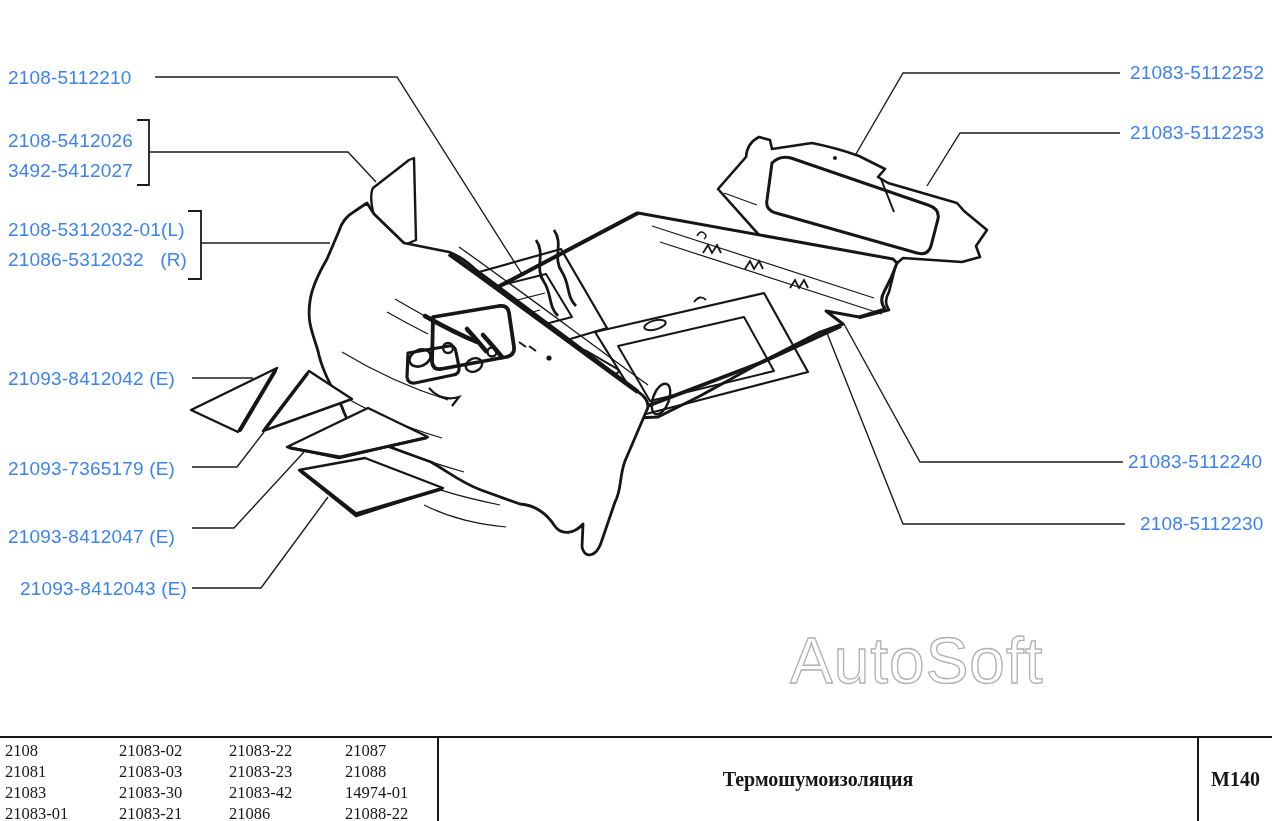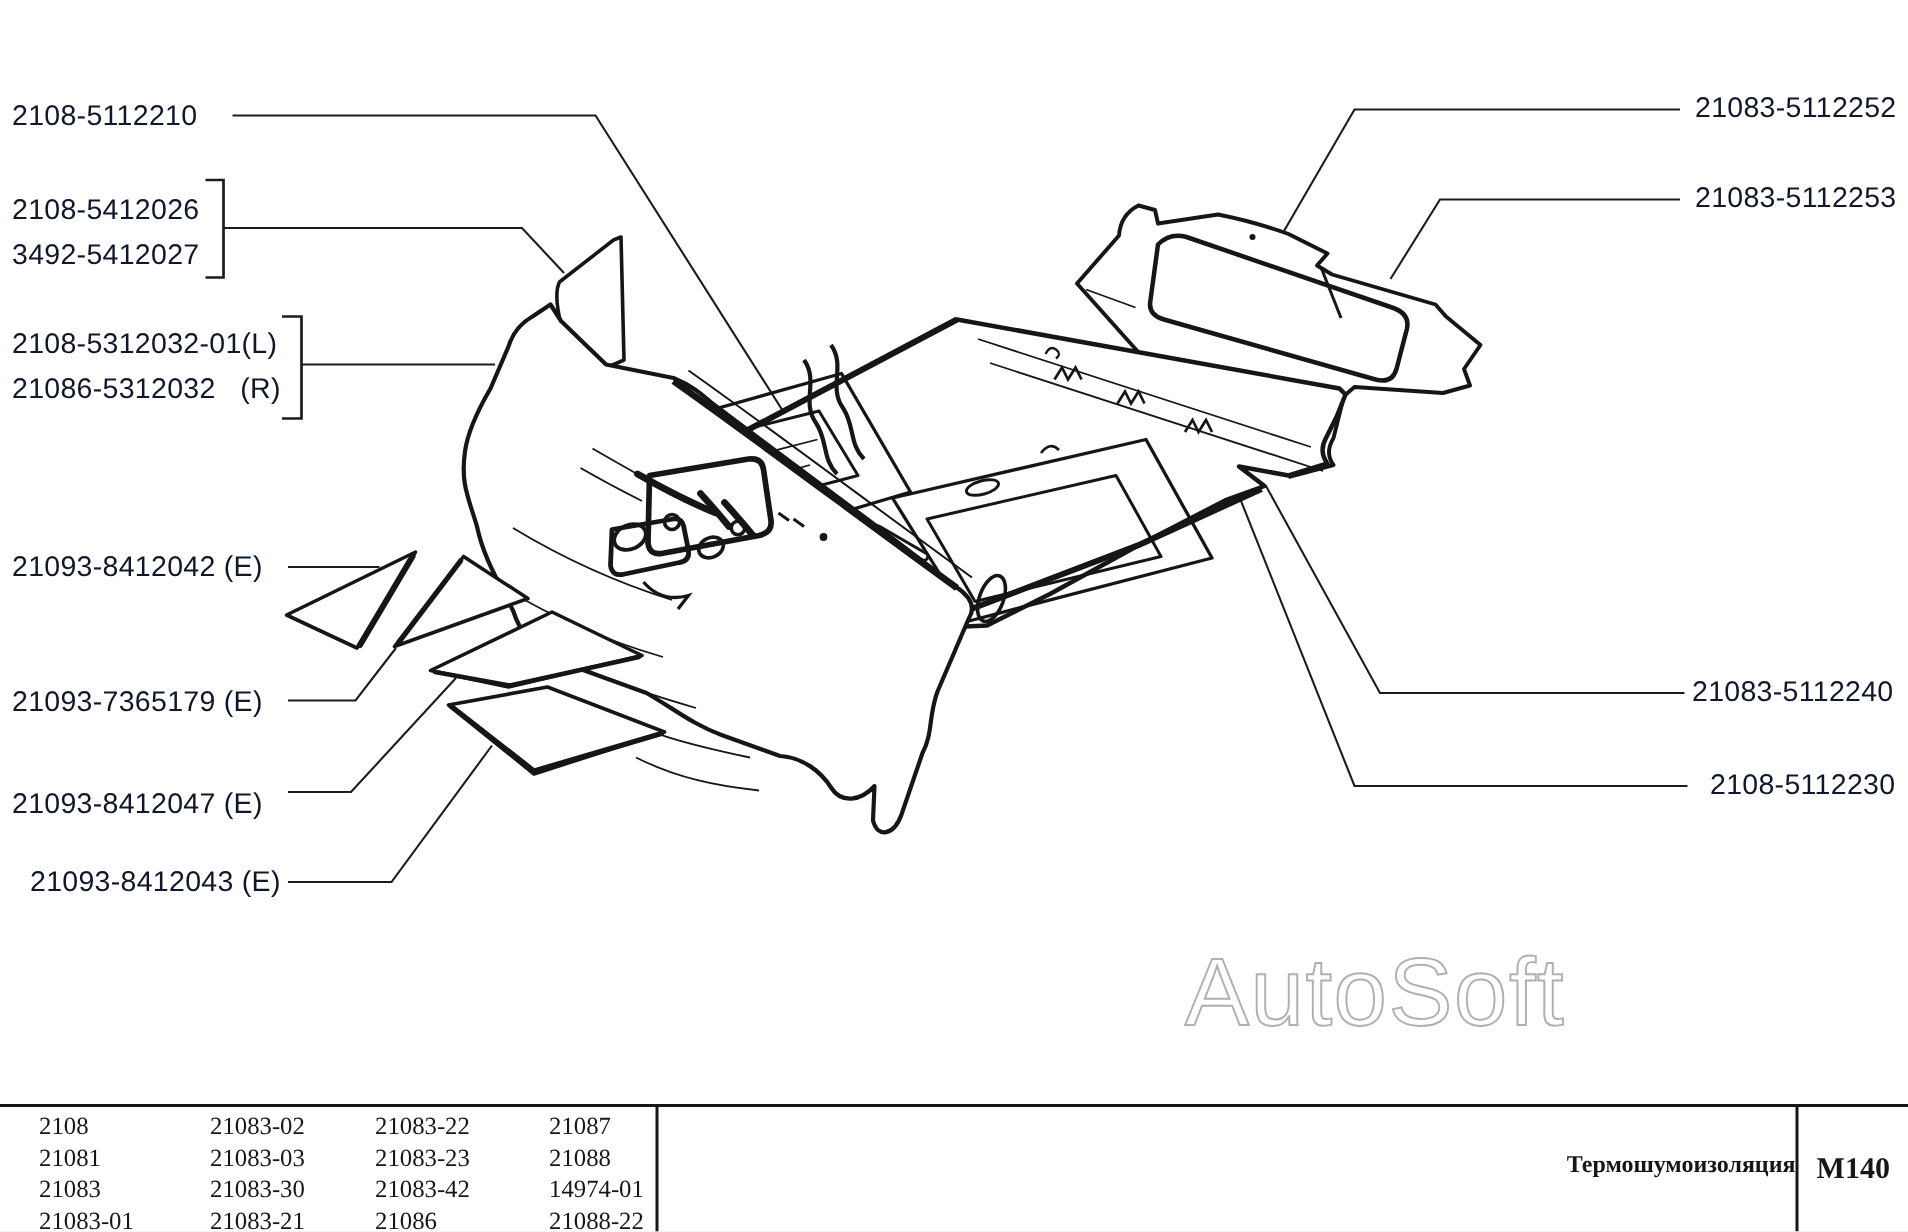--- a/index.html
+++ b/index.html
@@ -2,39 +2,39 @@
 <html><head>
 <meta charset="utf-8">
 <style>
   html,body{margin:0;padding:0;background:#e8e8e8;}
   .page{
     position:relative;width:1272px;height:821px;background:#ffffff;
     overflow:hidden;font-family:"Liberation Sans",sans-serif;color:#161616;
   }
   .artwork{position:absolute;left:0;top:0;}
   .callout{
-    position:absolute;font-size:19px;letter-spacing:0.2px;color:#0f172a;
+    position:absolute;font-size:19px;letter-spacing:0.2px;color:#3b82f6;
     white-space:pre;line-height:22px;
   }
   .footer{
     position:absolute;left:0;top:736px;width:1272px;height:85px;
     border-top:2px solid #161616;background:#ffffff;
   }
   .models{
     position:absolute;left:3px;top:2px;width:434px;
     display:grid;grid-template-columns:114px 110px 116px 97px;
     grid-auto-rows:21px;align-items:center;
     font-family:"Liberation Serif",serif;font-size:16.5px;
   }
-  .models span{display:block;padding-left:2px;margin-left:21px;}
+  .models span{display:block;padding-left:2px;}
   .vline{position:absolute;top:0;width:2px;height:85px;background:#161616;}
   .v1{left:437px;} .v2{left:1197px;}
   .footer-title{
-    position:absolute;left:439px;width:758px;top:30px;text-align:right;
-    font-family:"Liberation Serif",serif;font-weight:bold;font-size:16px;
+    position:absolute;left:439px;width:758px;top:30px;text-align:center;
+    font-family:"Liberation Serif",serif;font-weight:bold;font-size:20px;
   }
   .footer-code{
     position:absolute;left:1199px;width:73px;top:30px;text-align:center;
     font-family:"Liberation Serif",serif;font-weight:bold;font-size:20px;
   }
 </style>
 </head>
 <body>
 
 <div class="page">

